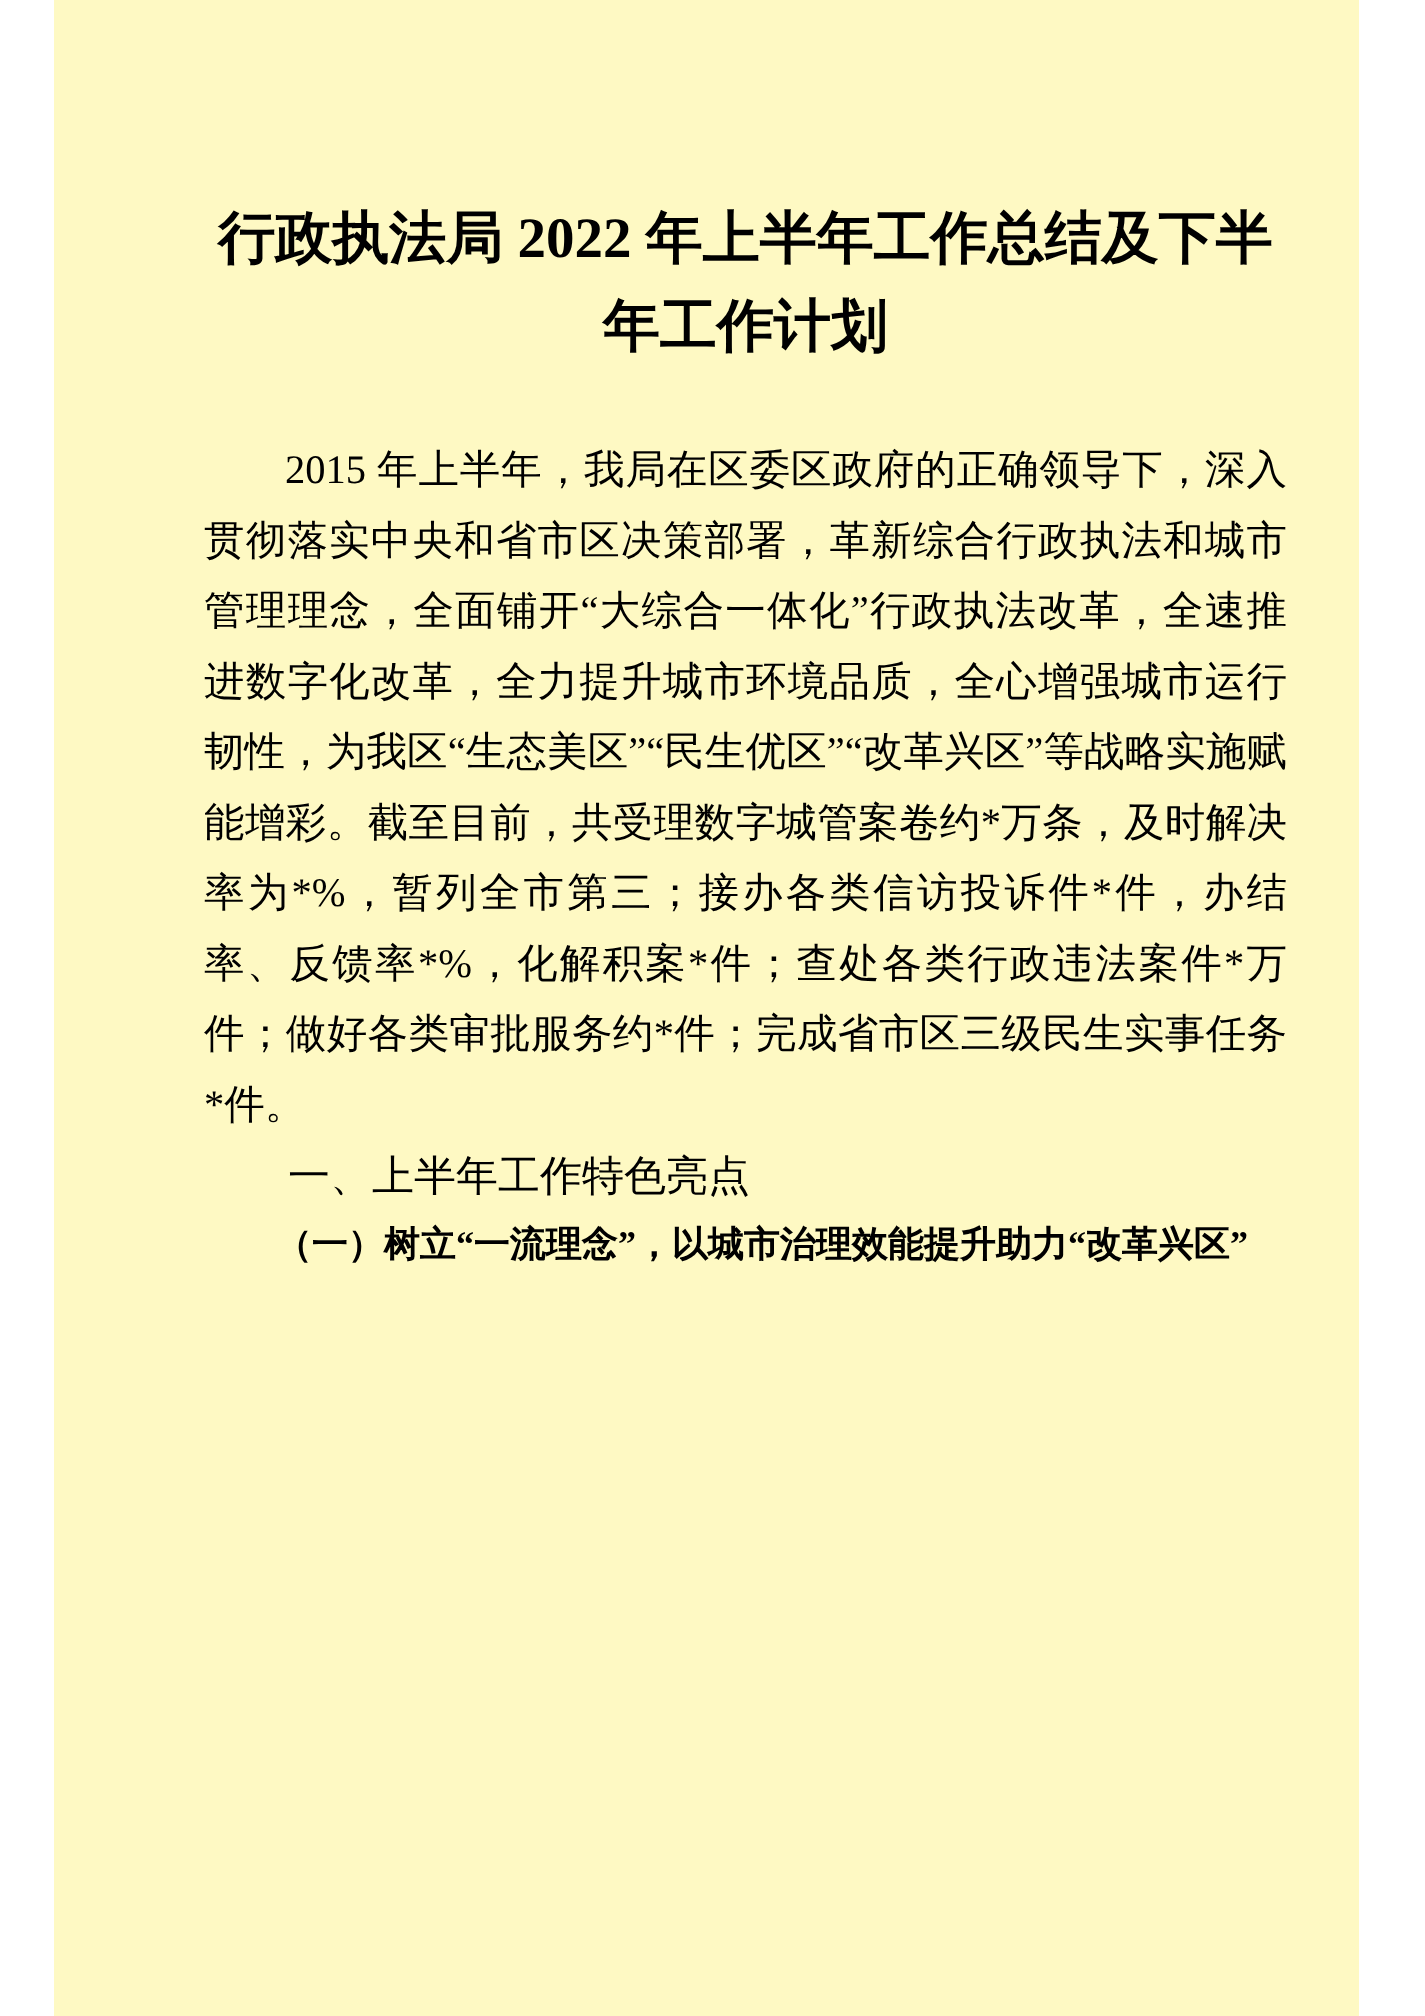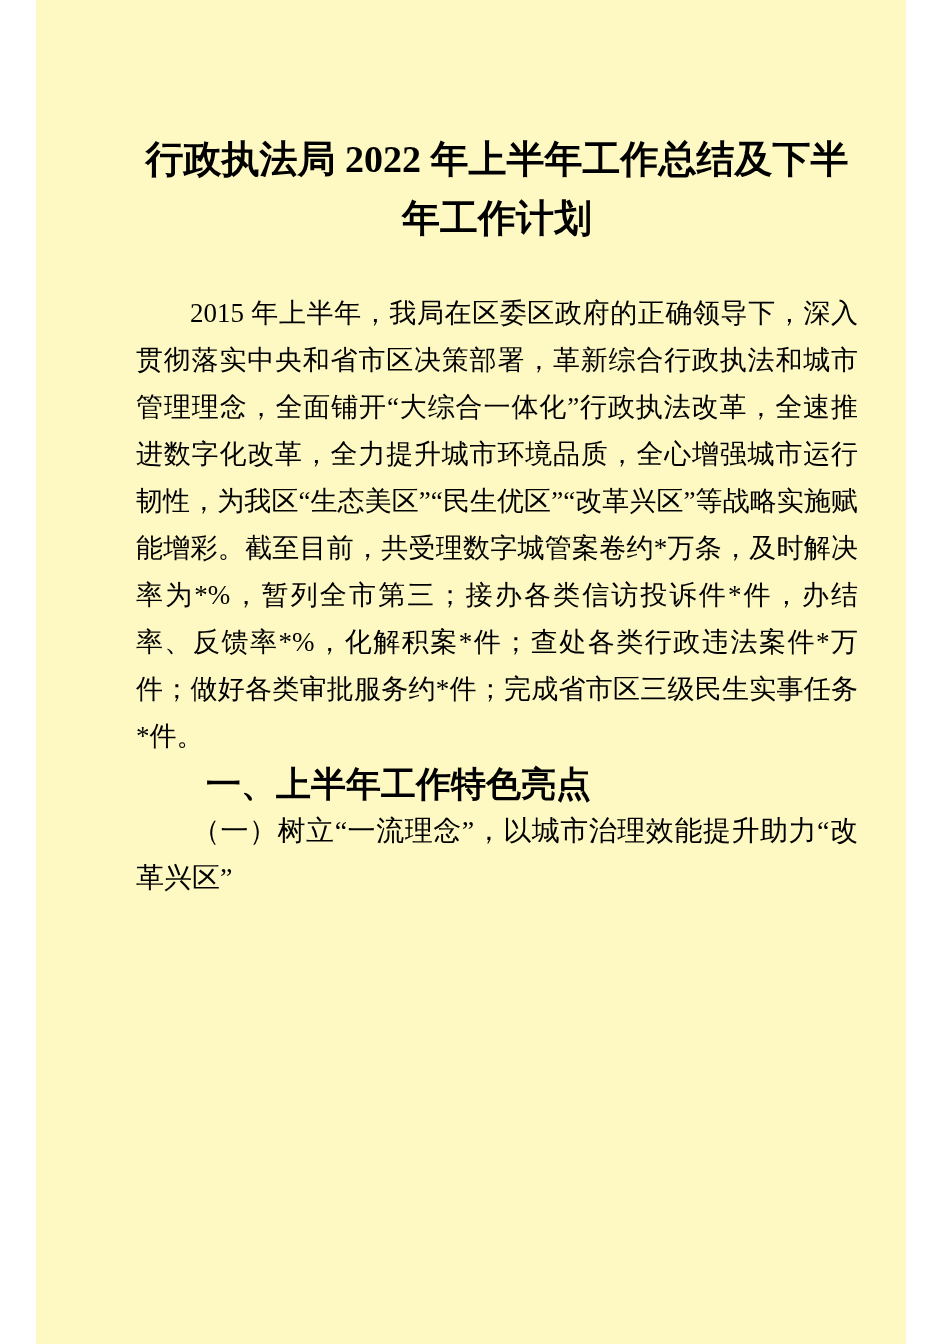--- a/index.html
+++ b/index.html
@@ -37,32 +37,32 @@
     margin: 0;
     font-size: 27px;
     line-height: 47px;
     text-align: justify;
     text-indent: 2em;
     font-family: "Liberation Serif", "DejaVu Serif", serif;
     font-weight: normal;
   }
   .section-heading {
     margin: 0;
-    font-size: 35px;
+    font-size: 28px;
     line-height: 47px;
-    font-weight: bold;
+    font-weight: normal;
     text-indent: 2em;
     text-align: justify;
     font-family: "Liberation Sans", "DejaVu Sans", sans-serif;
   }
   .subsection-heading {
     margin: 0;
-    font-size: 28px;
+    font-size: 24px;
     line-height: 47px;
-    font-weight: 400;
+    font-weight: 700;
     text-indent: 2em;
     text-align: justify;
     font-family: "Liberation Serif", "DejaVu Serif", serif;
   }
 </style>
 </head>
 <body>
 
 <div class="page">
   <div class="content">

